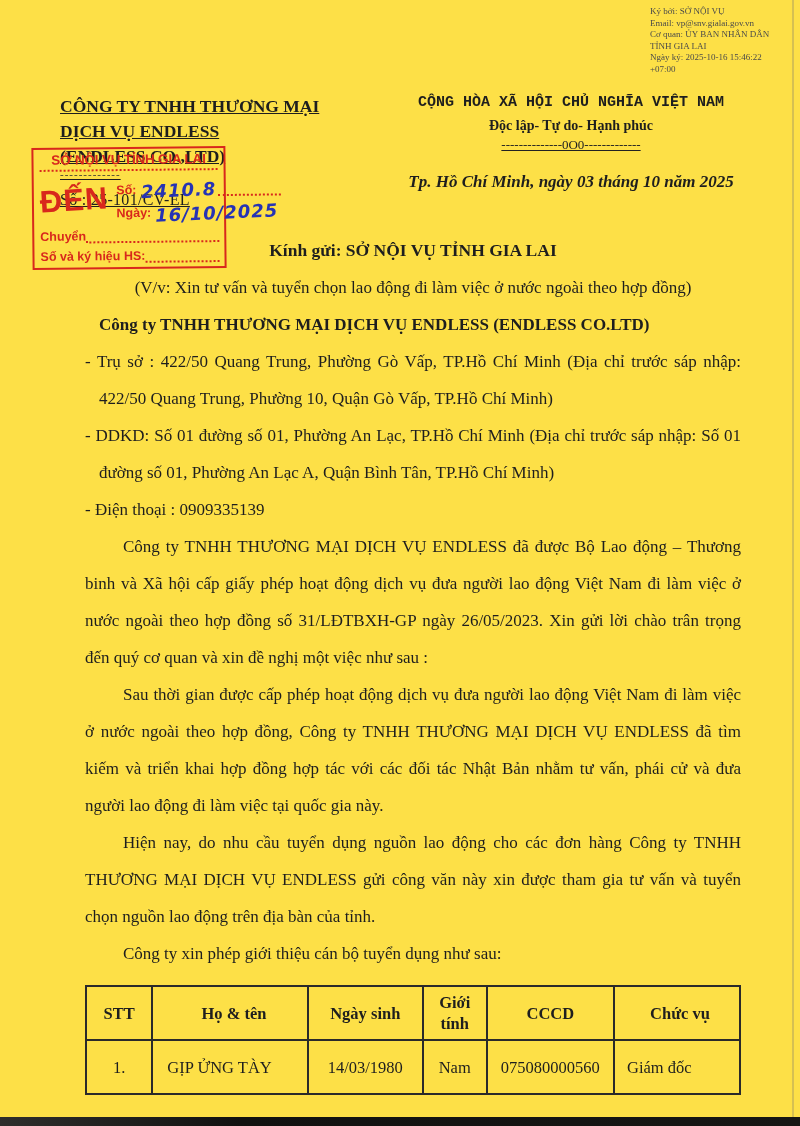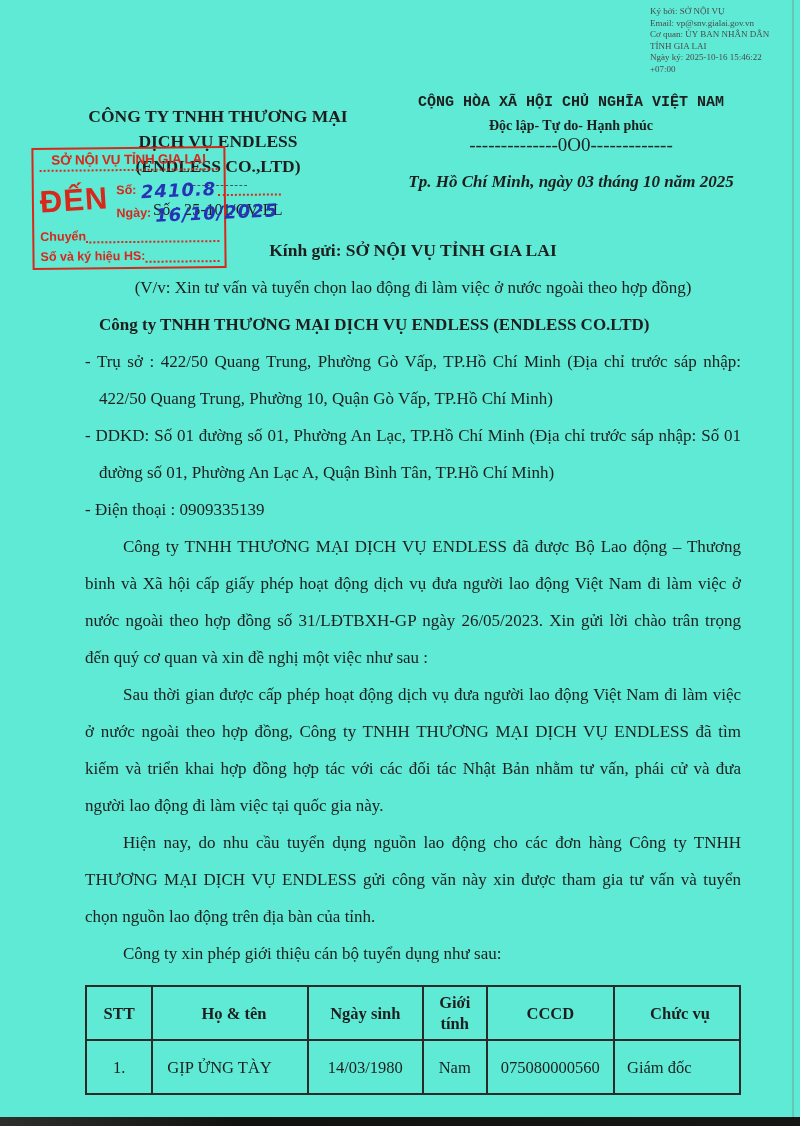--- a/index.html
+++ b/index.html
@@ -1,52 +1,53 @@
 <!DOCTYPE html>
 <html lang="vi"><head>
 <meta charset="utf-8">
 <style>
   html,body { margin:0; padding:0; }
   body { background:#e8e8e6; }
   .page {
     position:relative;
     width:800px; height:1126px;
     margin:0 auto;
-    background:#5eead4;
+    background:#fde047;
     font-family:"Liberation Serif", serif;
     color:#1e1e1e;
     overflow:hidden;
   }
 
   
   .sig-block {
     position:absolute; top:6px; left:650px; width:145px;
     font-size:9px; line-height:11.5px; color:#4a4a4a;
     font-family:"Liberation Serif", serif;
   }
 
   
   .header-left {
-    position:absolute; top:104px; left:60px; width:316px;
-    text-align:center; font-weight:bold; font-size:17.5px; line-height:25px;
+    position:absolute; top:94px; left:60px; width:316px;
+    text-align:left; font-weight:bold; font-size:17.5px; line-height:25px;
     z-index:2;
+    text-decoration:underline;
   }
   .header-left .sep {
     font-weight:normal; font-size:11px; line-height:10px; letter-spacing:1px; color:#333;
   }
   .doc-number {
     font-weight:normal; font-size:16px; margin-top:8px; letter-spacing:0.3px;
   }
   .header-right {
     position:absolute; top:92px; left:382px; width:378px;
     text-align:center; z-index:2;
   }
   .header-right .l1 { font-weight:bold; font-size:15px; line-height:22px;font-family:Liberation Mono, monospace; }
   .header-right .l2 { font-weight:bold; font-size:14px; line-height:24px; }
-  .header-right .sep { font-size:19px; line-height:14px; letter-spacing:0; color:#222; }
+  .header-right .sep { font-size:13px; line-height:14px; letter-spacing:0; color:#222;text-decoration:underline; }
   .dateline { font-style:italic; font-weight:bold; font-size:17px; margin-top:20px; }
 
   
   .stamp {
     position:absolute; top:147px; left:32px; width:194px; height:122px;
     border:2.5px solid #d8281c;
     z-index:3;
     transform:rotate(-0.6deg);
     color:#d8281c;
     box-sizing:border-box;

